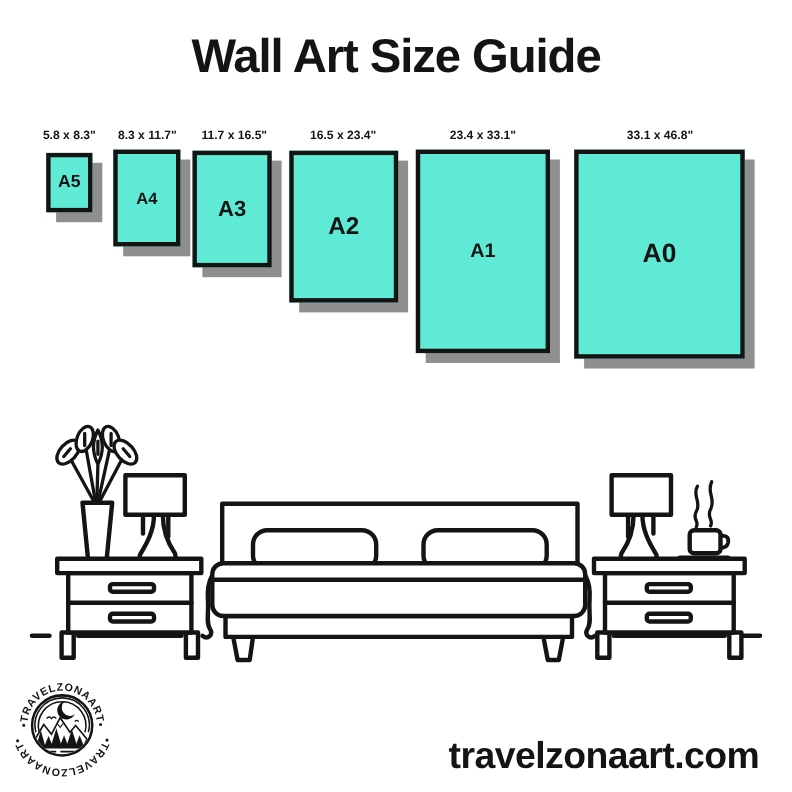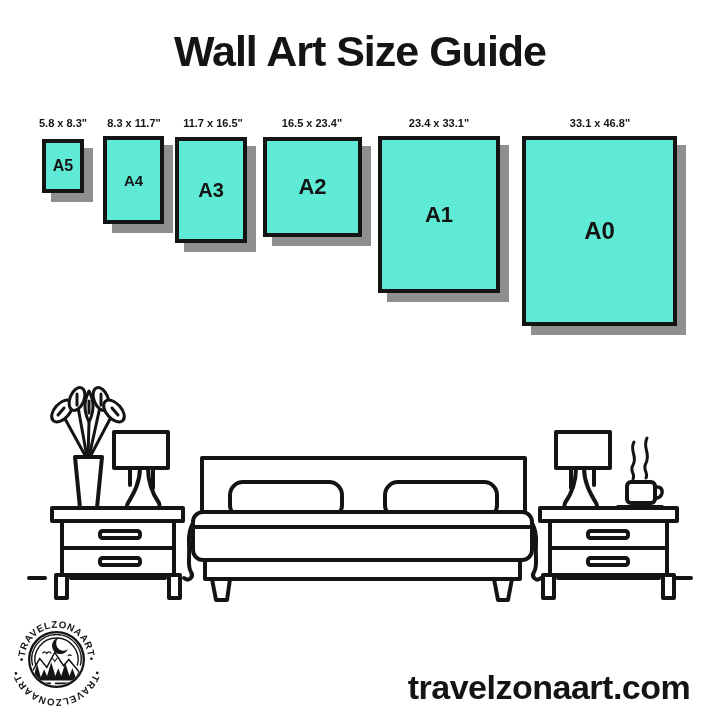--- a/index.html
+++ b/index.html
@@ -44,24 +44,24 @@
 
 <div class="frame" style="left:42px;top:139px;width:42px;height:54px;font-size:16px">
     <span>A5</span>
   </div>
 <div class="frame" style="left:103px;top:136px;width:61px;height:88px;font-size:15px">
     <span>A4</span>
   </div>
 <div class="frame" style="left:175px;top:137px;width:72px;height:106px;font-size:20px">
     <span>A3</span>
   </div>
-<div class="frame" style="left:263px;top:137px;width:99px;height:100px;font-size:22px">
+<div class="frame" style="left:263px;top:137px;width:99px;height:138px;font-size:22px">
     <span>A2</span>
   </div>
-<div class="frame" style="left:378px;top:136px;width:122px;height:157px;font-size:22px">
+<div class="frame" style="left:378px;top:136px;width:122px;height:185px;font-size:18px">
     <span>A1</span>
   </div>
 <div class="frame" style="left:522px;top:136px;width:155px;height:190px;font-size:24px">
     <span>A0</span>
   </div>
 
 <svg class="scene" viewBox="0 0 720 235" aria-hidden="true">
   <g stroke="#141414" stroke-width="4" fill="none" stroke-linecap="round" stroke-linejoin="round">
 
     <g>

